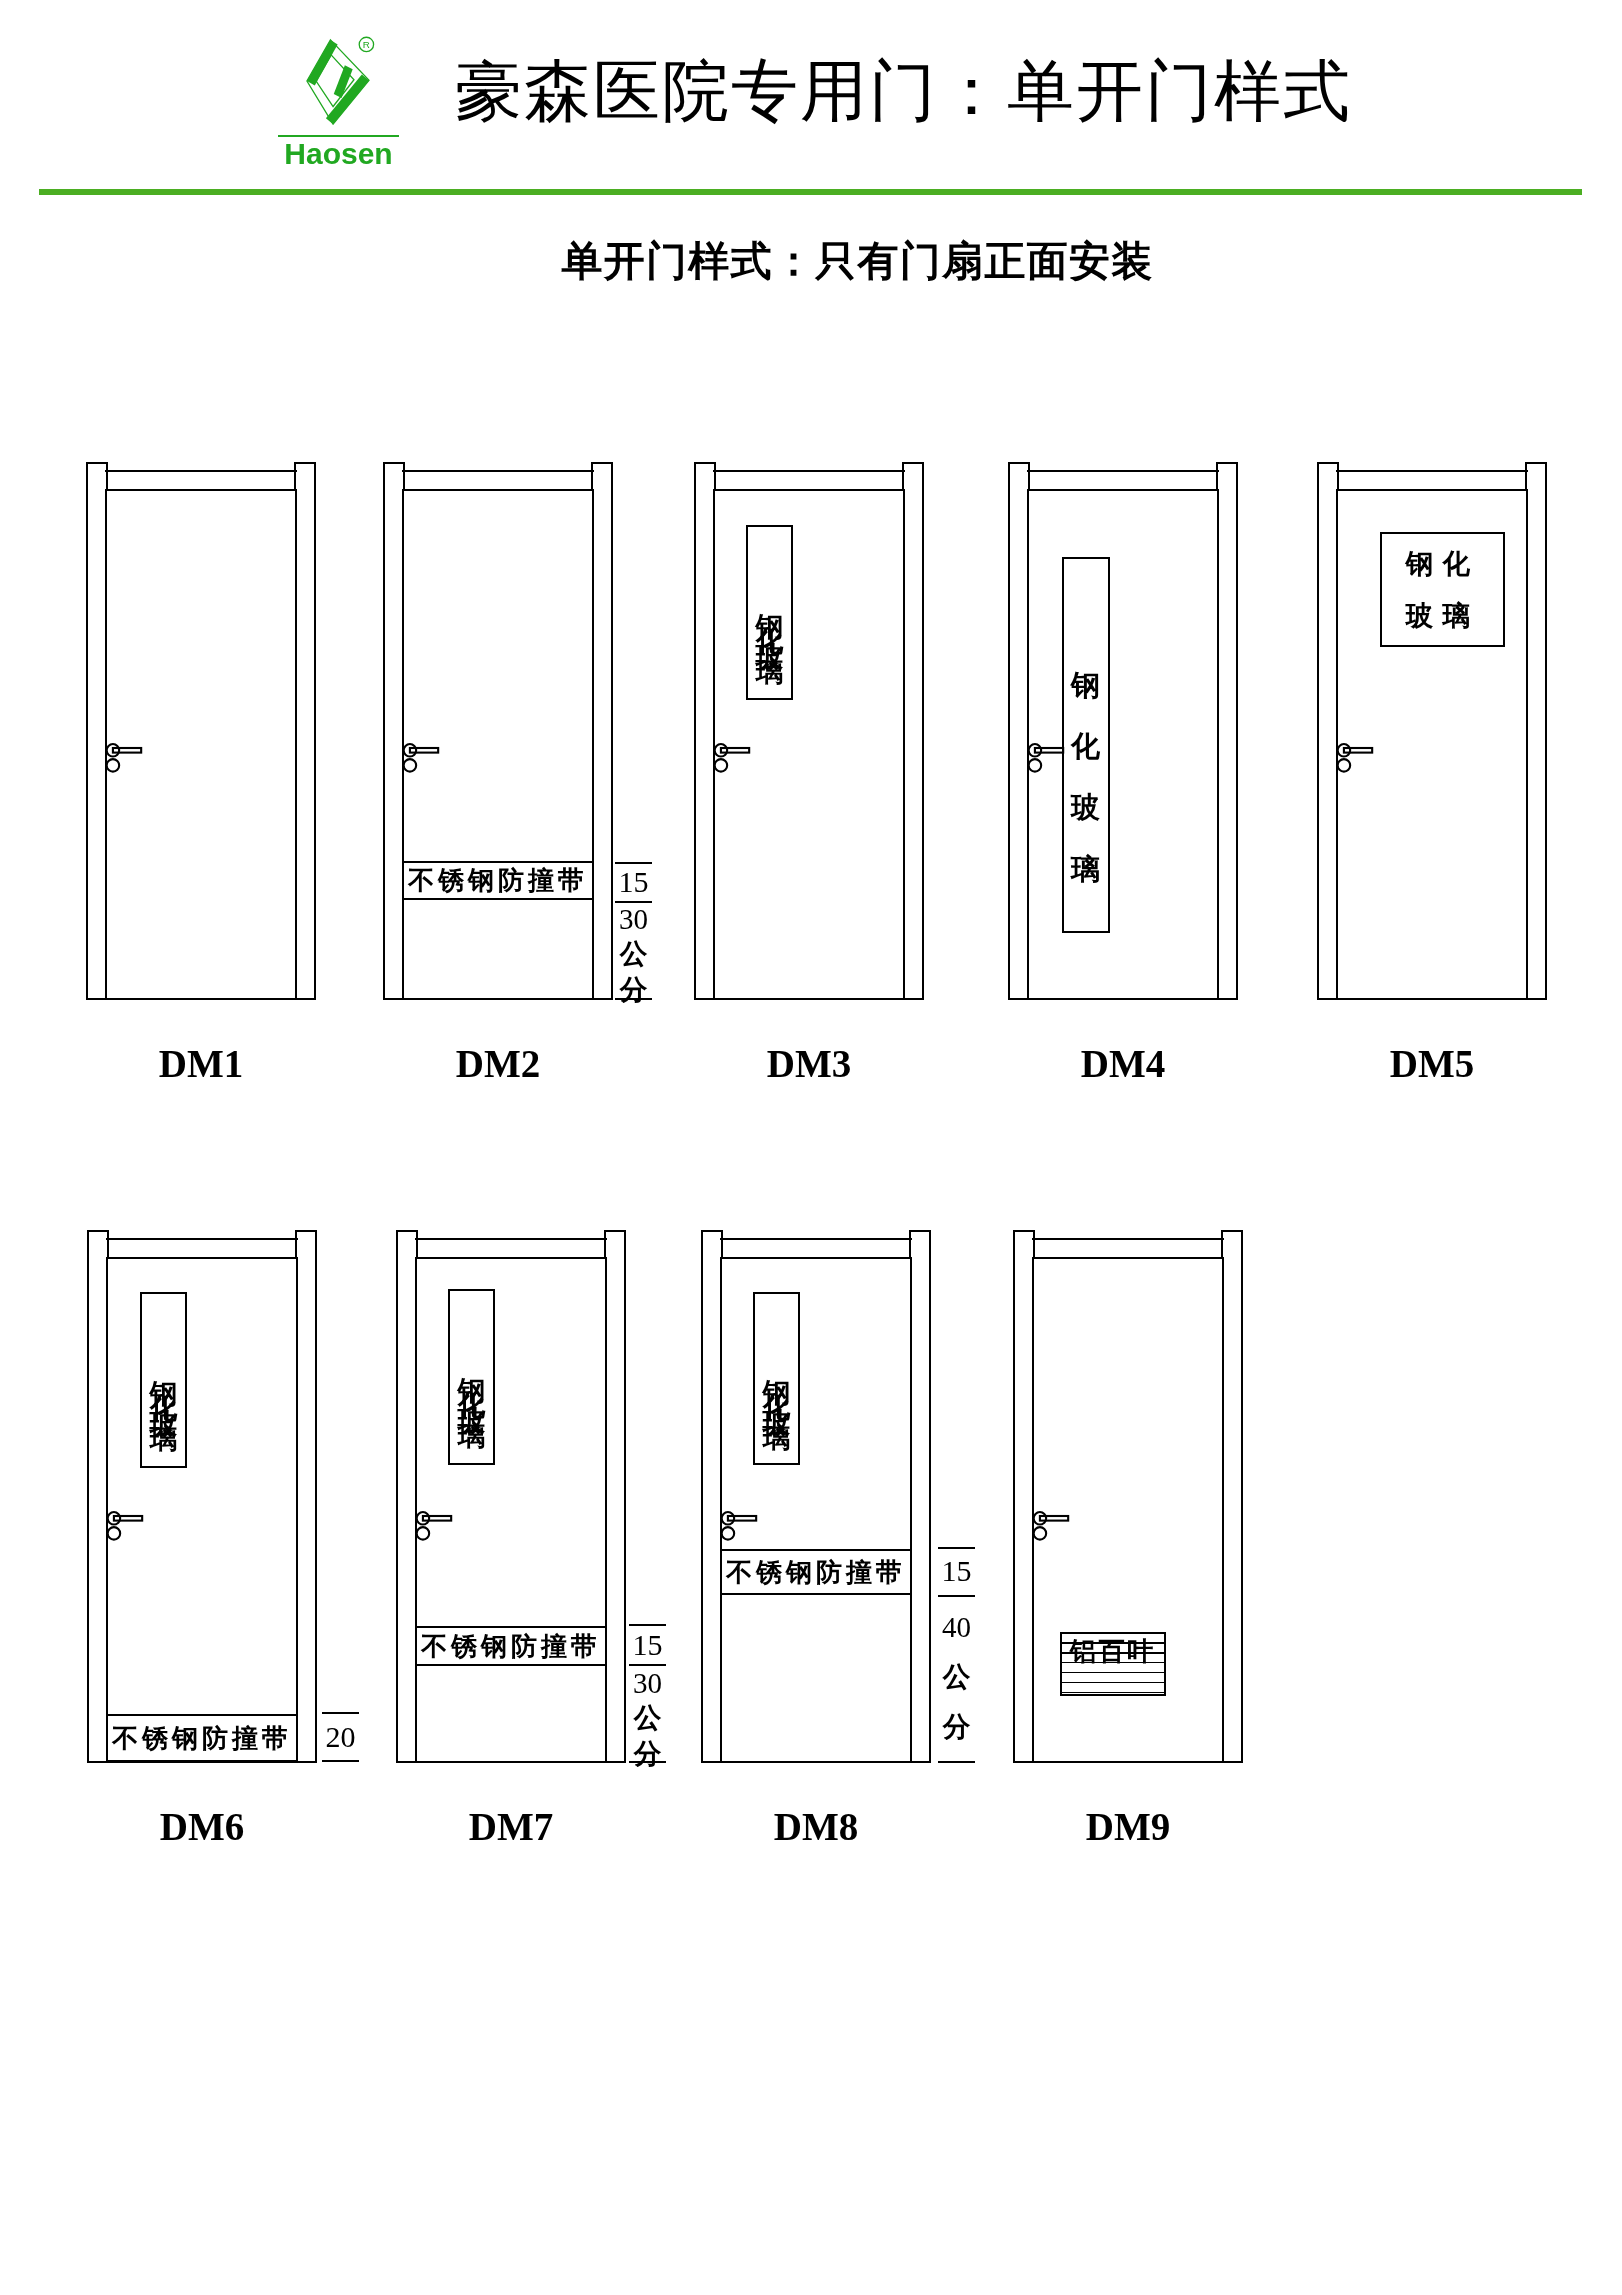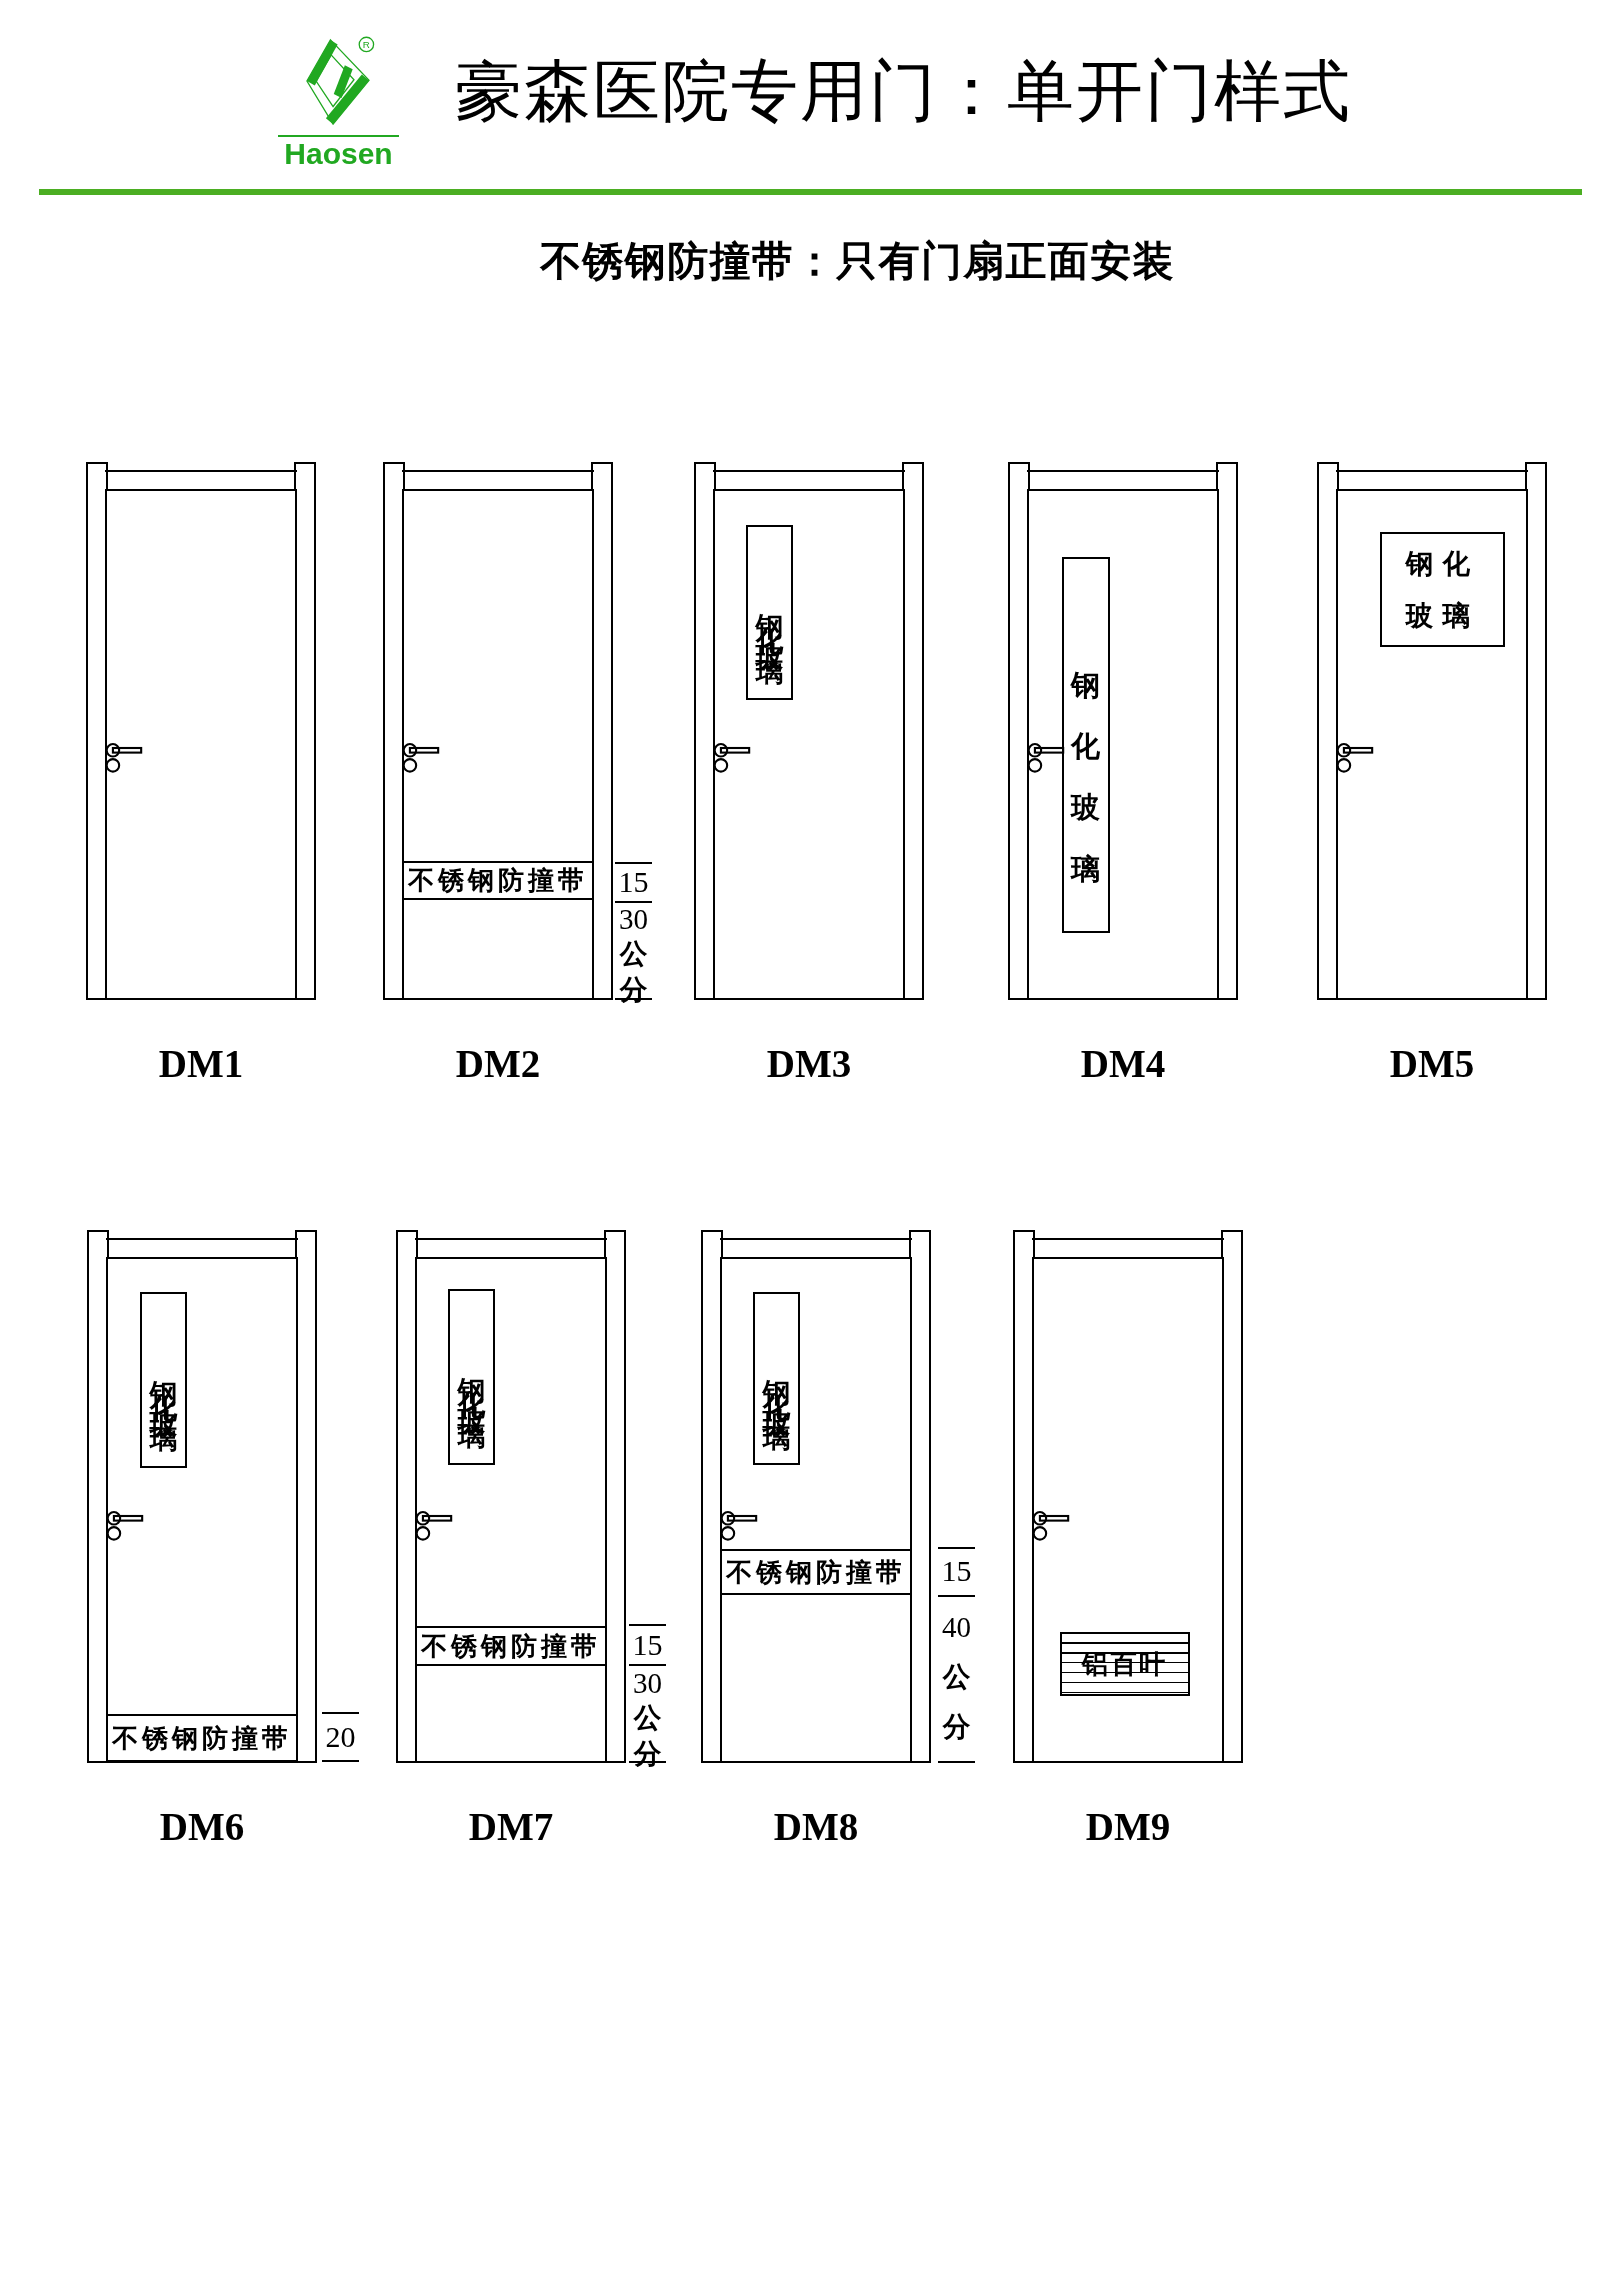--- a/index.html
+++ b/index.html
@@ -40,23 +40,23 @@
   .g6 { left:32px; top:33px; width:47px; height:176px; }
   .g7 { left:31px; top:30px; width:47px; height:176px; }
   .g8 { left:31px; top:33px; width:47px; height:173px; }
   .strip { position:absolute; left:0; right:0; border-top:2px solid #000; border-bottom:2px solid #000;
     display:flex; align-items:center; justify-content:center;
     font-size:26px; font-weight:bold; letter-spacing:3.9px; white-space:nowrap; }
   .s2 { top:370px; height:39px; }
   .s6 { top:455px; height:48px; }
   .s7 { top:367px; height:40px; }
   .s8 { top:290px; height:46px; }
-  .louver { position:absolute; left:26px; top:373px; width:130px; height:64px; border:2.6px solid #000;
+  .louver { position:absolute; left:26px; top:373px; width:106px; height:64px; border:2.6px solid #000;
     background:repeating-linear-gradient(to bottom,#fff 0 8.5px,#000 8.5px 9.8px);
-    display:flex; align-items:center; justify-content:center; }
+    display:flex; align-items:flex-start; justify-content:center; }
   .louver-label { font-size:26px; font-weight:bold; letter-spacing:2.6px; white-space:nowrap; }
   .door-label { position:absolute; left:0; right:0; top:calc(100% + 41px); text-align:center; font-size:39px;font-weight:bold; }
   
   .dim { position:absolute; width:37px; }
   .tick { position:absolute; left:0; width:37px; height:2px; background:#000; }
   .dval { position:absolute; left:0; right:0; display:flex; align-items:center; justify-content:center;
     font-size:30px; }
   .dcol { position:absolute; left:0; right:0; display:flex; flex-direction:column;
     align-items:center; justify-content:space-evenly; font-size:29px; }
   .dcol .cn { font-weight:bold; font-size:27.5px; }
@@ -76,21 +76,21 @@
       <polygon points="69,138 124,71 113,62 58,129"></polygon>
       <polygon points="70,92 87,48 99,54 82,98"></polygon>
     </g>
     <circle cx="120" cy="16" r="11" fill="none" stroke="#21a821" stroke-width="2"></circle>
     <text x="120" y="22" font-size="15" text-anchor="middle" fill="#21a821" font-family="Liberation Sans, sans-serif">R</text>
   </svg>
   <div class="logo-underline" style="background: rgb(33, 168, 33);"></div>
   <div class="brand-name" style="color: rgb(33, 168, 33);">Haosen</div>
   <div class="page-title">豪森医院专用门：单开门样式</div>
   <div class="separator" style="background: rgb(75, 174, 34);"></div>
-  <div class="page-subtitle">不锈钢防撞带：只有门扇正面安装</div>
+  <div class="page-subtitle">单开门样式：只有门扇正面安装</div>
 
   <div class="door row1" style="left:86px">
     <div class="post pl"></div>
     <div class="post pr"></div>
     <div class="lintel"></div>
     <div class="leaf">
       <svg class="handle" width="46" height="33" viewBox="0 0 70 50">
         <g fill="none" stroke="#000" stroke-width="3.2">
           <circle cx="9" cy="11" r="9.5"></circle>
             <rect x="9" y="7.5" width="43" height="7"></rect>

